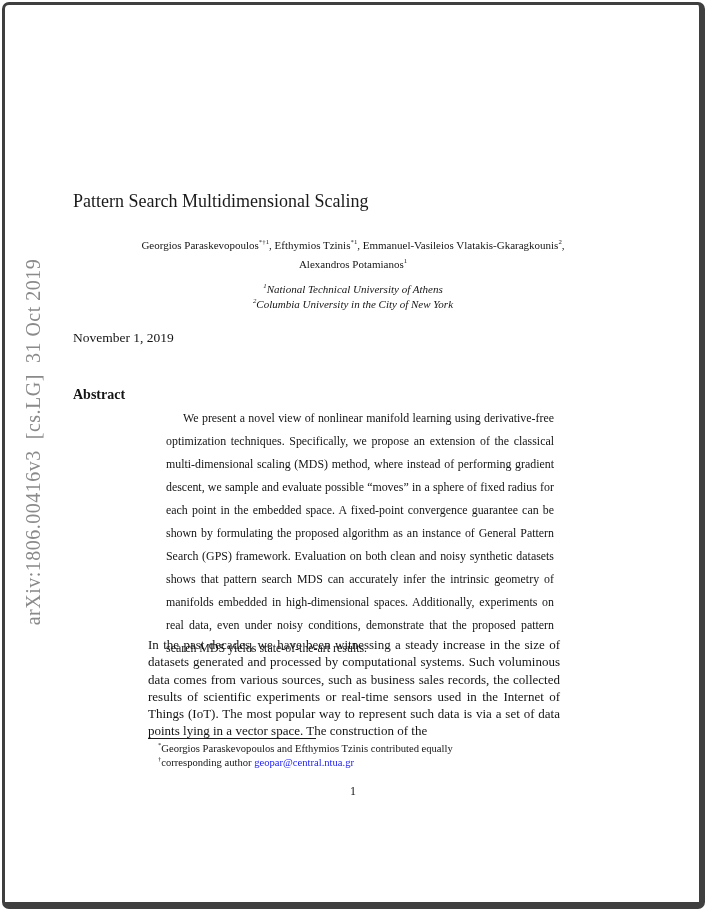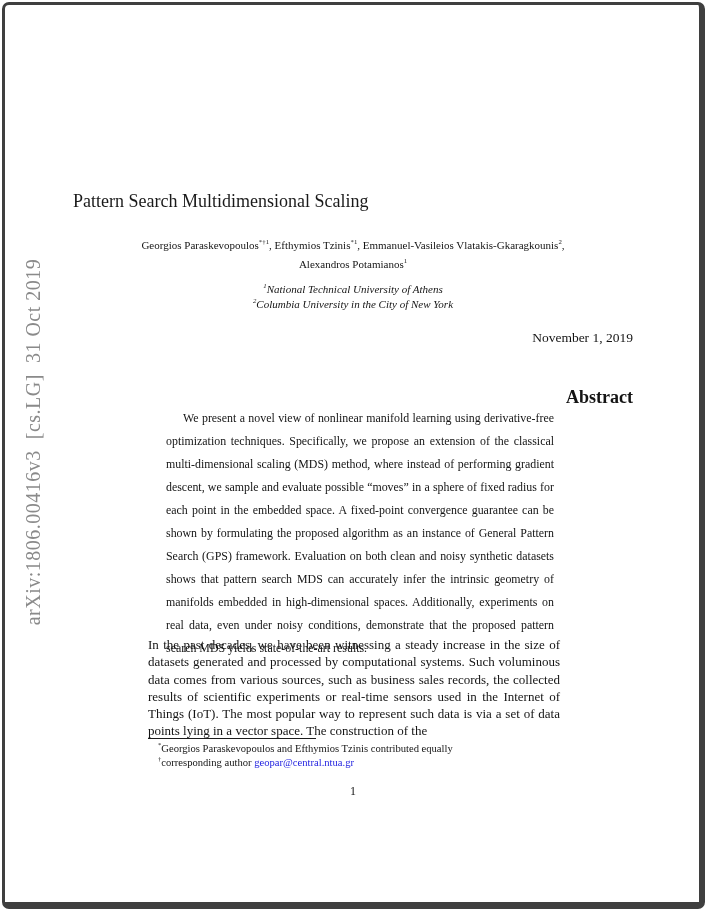--- a/index.html
+++ b/index.html
@@ -70,31 +70,31 @@
     text-align: center;
     font-style: italic;
     font-size: 11px;
     line-height: 14.5px;
   }
   .date {
     position: absolute;
     top: 330px;
     left: 73px;
     width: 560px;
-    text-align: right;
+    text-align: left;
     font-size: 13.5px;
   }
   .abstract-heading {
     position: absolute;
     top: 387px;
     left: 73px;
     width: 560px;
-    text-align: right;
+    text-align: left;
     font-weight: bold;
-    font-size: 18px;
+    font-size: 14px;
   }
   .abstract-text {
     position: absolute;
     top: 407px;
     left: 166px;
     width: 388px;
     font-size: 11.9px;
     line-height: 23px;
     text-align: justify;
     text-indent: 17px;

